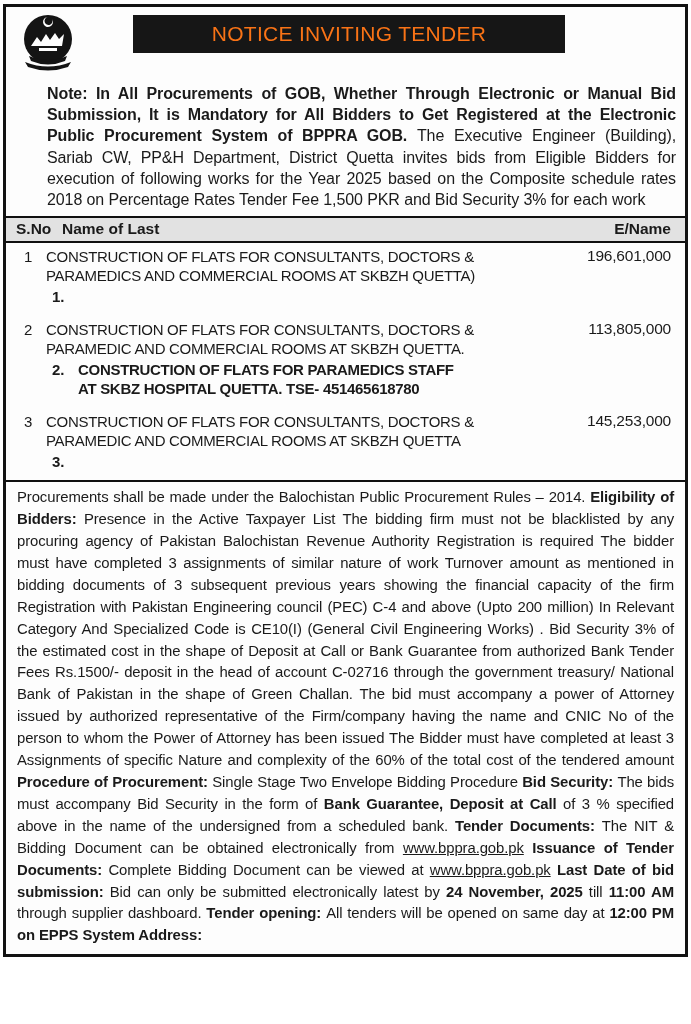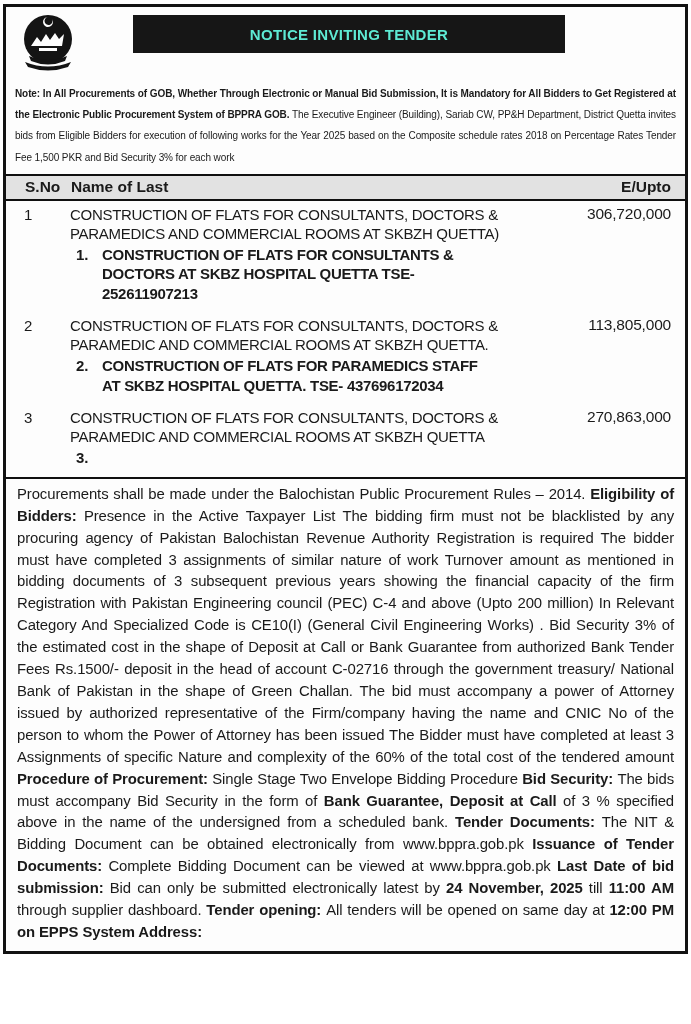--- a/index.html
+++ b/index.html
@@ -18,45 +18,45 @@
   
   .header { display:flex; align-items:flex-start; }
   .logo { width:66px; height:64px; flex:0 0 auto; }
   .title-bar {
     margin-left:52px; margin-top:3px;
     width:432px; height:38px;
     background:#161616;
     display:flex; align-items:center; justify-content:center;
   }
   .title-bar span {
-    color:#5eead4; font-weight:700; font-size:15px; letter-spacing:0.3px;
+    color:#f97316; font-weight:400; font-size:21px; letter-spacing:0.3px;
   }
   
   .note {
     margin-top:7px;
-    font-size:10px; line-height:21.2px;
-    text-align:justify; letter-spacing:-0.1px;
+    font-size:16px; line-height:21.2px;
+    text-align:justify; letter-spacing:-0.1px;margin-left:32px;
   }
   .b { font-weight:700; }
-  .u { }
+  .u { text-decoration:underline; }
   
   .table { margin:6px -9px 0; }
   .thead {
     display:flex; align-items:center;
     background:#e2e2e2;
     border-top:2px solid #101010; border-bottom:2px solid #101010;
-    padding:2px 14px 3px 19px;
+    padding:2px 14px 3px 10px;
     font-weight:700; font-size:15.5px;
   }
   .col-sno { width:46px; }
   .col-name { flex:1; }
   .col-cost { text-align:right; }
   .trow { display:flex; padding:4px 14px 9px 18px; }
   .row-sno { width:22px; font-size:15px; padding-top:1px; }
-  .row-main { width:468px; margin-left:24px; }
+  .row-main { width:468px; }
   .row-desc { font-size:15px; line-height:19px; letter-spacing:-0.3px; }
   .row-sub { display:flex; margin-top:2px; }
   .sub-num { width:26px; margin-left:6px; font-weight:700; font-size:15px; line-height:19.5px; }
   .sub-text { width:392px; font-weight:700; font-size:15px; line-height:19.5px; letter-spacing:-0.3px; }
   .row-cost { margin-left:auto; font-size:15.5px; letter-spacing:-0.2px; }
   
   .details {
     margin:0 -9px;
     border-top:2px solid #101010;
     padding:5px 11px 7px;
@@ -84,54 +84,53 @@
       <span>NOTICE INVITING TENDER</span>
     </div>
   </div>
 
   <p class="note"><span class="b">Note: In All Procurements of GOB, Whether Through Electronic or Manual Bid Submission, It is Mandatory for All Bidders to Get Registered at the Electronic Public Procurement System of BPPRA GOB. </span><span>The Executive Engineer (Building), Sariab CW, PP&amp;H Department, District Quetta invites bids from Eligible Bidders for execution of following works for the Year 2025 based on the Composite schedule rates 2018 on Percentage Rates Tender Fee 1,500 PKR and Bid Security 3% for each work</span></p>
 
   <div class="table">
     <div class="thead">
       <span class="col-sno">S.No</span>
       <span class="col-name">Name of Last</span>
-      <span class="col-cost">E/Upto</span>
+      <span class="col-cost">E/Name</span>
     </div>
 
     <div class="trow">
       <div class="row-sno">1</div>
       <div class="row-main">
         <div class="row-desc">CONSTRUCTION OF FLATS FOR CONSULTANTS, DOCTORS &amp; PARAMEDICS AND COMMERCIAL ROOMS AT SKBZH QUETTA)</div>
         <div class="row-sub">
           <span class="sub-num">1.</span>
-          <span class="sub-text">CONSTRUCTION OF FLATS FOR CONSULTANTS &amp; DOCTORS AT SKBZ HOSPITAL QUETTA TSE- 252611907213</span>
         </div>
       </div>
-      <div class="row-cost">306,720,000</div>
+      <div class="row-cost">196,601,000</div>
     </div>
 
     <div class="trow">
       <div class="row-sno">2</div>
       <div class="row-main">
         <div class="row-desc">CONSTRUCTION OF FLATS FOR CONSULTANTS, DOCTORS &amp; PARAMEDIC AND COMMERCIAL ROOMS AT SKBZH QUETTA.</div>
         <div class="row-sub">
           <span class="sub-num">2.</span>
-          <span class="sub-text">CONSTRUCTION OF FLATS FOR PARAMEDICS STAFF AT SKBZ HOSPITAL QUETTA. TSE- 437696172034</span>
+          <span class="sub-text">CONSTRUCTION OF FLATS FOR PARAMEDICS STAFF AT SKBZ HOSPITAL QUETTA. TSE- 451465618780</span>
         </div>
       </div>
       <div class="row-cost">113,805,000</div>
     </div>
 
     <div class="trow">
       <div class="row-sno">3</div>
       <div class="row-main">
         <div class="row-desc">CONSTRUCTION OF FLATS FOR CONSULTANTS, DOCTORS &amp; PARAMEDIC AND COMMERCIAL ROOMS AT SKBZH QUETTA</div>
         <div class="row-sub">
           <span class="sub-num">3.</span>
         </div>
       </div>
-      <div class="row-cost">270,863,000</div>
+      <div class="row-cost">145,253,000</div>
     </div>
   </div>
 
   <p class="details"><span>Procurements shall be made under the Balochistan Public Procurement Rules – 2014. </span><span class="b">Eligibility of Bidders: </span><span> Presence in the Active Taxpayer List The bidding firm must not be blacklisted by any procuring agency of Pakistan  Balochistan Revenue Authority Registration is required The bidder must have completed 3 assignments of similar nature of work Turnover amount as mentioned in bidding documents of 3 subsequent previous years showing the financial capacity of the firm Registration with Pakistan Engineering council (PEC) C-4 and above (Upto 200 million) In Relevant Category And Specialized Code is CE10(I) (General Civil Engineering Works) . Bid Security 3% of the estimated cost in the shape of Deposit at Call or Bank Guarantee from authorized Bank  Tender Fees Rs.1500/- deposit in the head of account C-02716 through the government treasury/ National Bank of Pakistan in the shape of Green Challan.  The bid must accompany a power of Attorney issued by authorized representative of the Firm/company having the name and CNIC No of the person to whom the Power of Attorney has been issued  The Bidder must have completed at least 3 Assignments of specific Nature and complexity of the 60% of the total cost of the tendered amount </span><span class="b">Procedure of Procurement: </span><span>Single Stage Two Envelope Bidding Procedure </span><span class="b">Bid Security: </span><span>The bids must accompany Bid Security in the form of </span><span class="b">Bank Guarantee, Deposit at Call </span><span>of 3 % specified above in the name of the undersigned from a scheduled bank. </span><span class="b">Tender Documents: </span><span>The NIT &amp; Bidding Document can be obtained electronically from </span><span class="u">www.bppra.gob.pk</span><span> </span><span class="b">Issuance of Tender Documents: </span><span>Complete Bidding Document can be viewed at </span><span class="u">www.bppra.gob.pk</span><span> </span><span class="b">Last Date of bid submission: </span><span>Bid can only be submitted electronically latest by </span><span class="b">24 November, 2025 </span><span>till </span><span class="b">11:00 AM </span><span>through supplier dashboard. </span><span class="b">Tender opening: </span><span>All tenders will be opened on same day at </span><span class="b">12:00 PM on EPPS System Address: </span></p>
 
 </div>
 
 </body></html>

